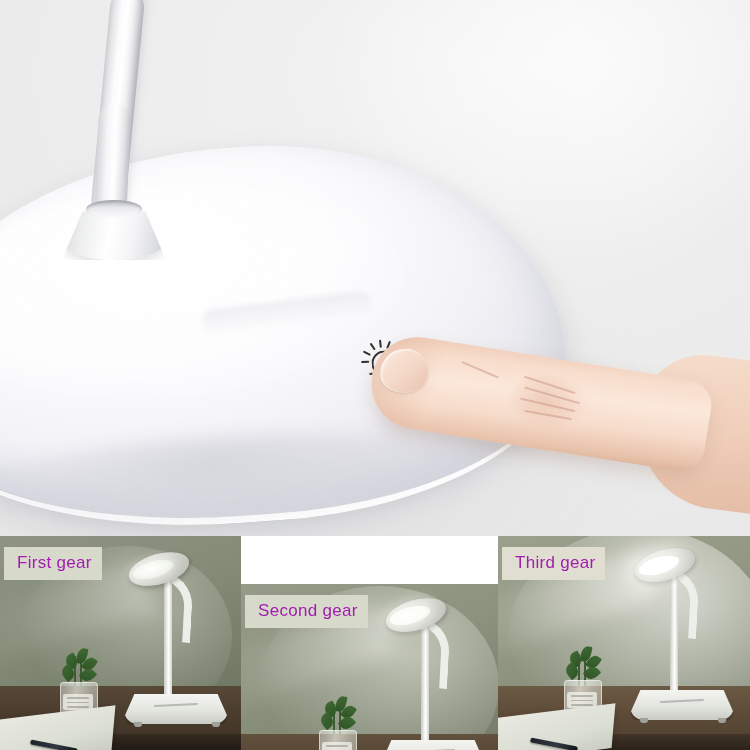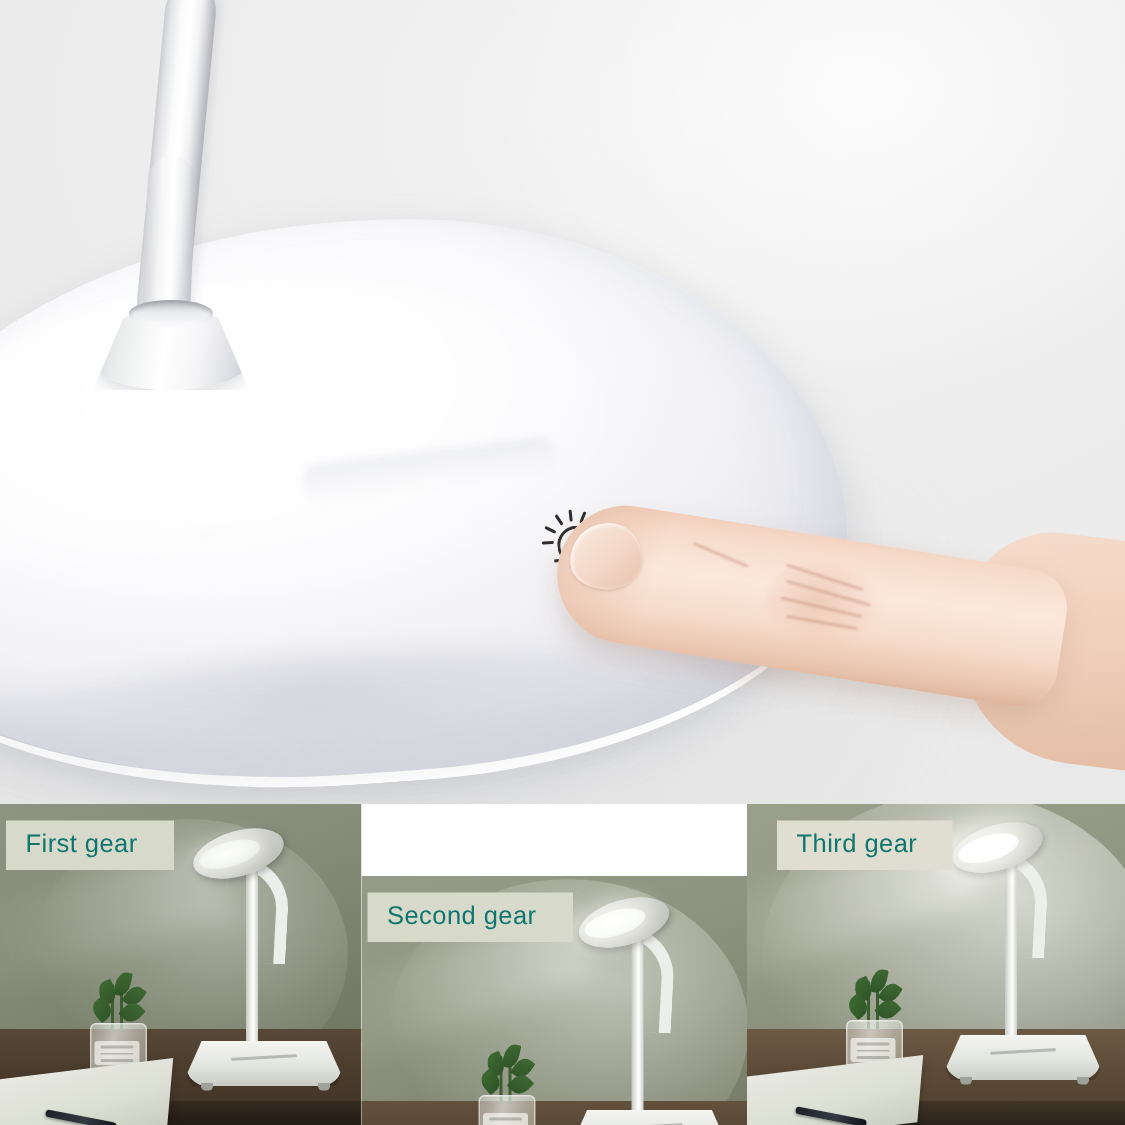--- a/index.html
+++ b/index.html
@@ -330,29 +330,29 @@
     pointer-events: none;
   }
   .p1 .beam { left: -52px; top: 22px; background: linear-gradient(90deg, rgba(255,255,250,0) 0%, rgba(255,255,250,.14) 70%, rgba(255,255,250,.26) 100%); filter: blur(9px); }
   .p2 .beam { left: -50px; top: 18px; background: linear-gradient(90deg, rgba(255,255,250,0) 0%, rgba(255,255,250,.20) 70%, rgba(255,255,250,.36) 100%); filter: blur(9px); }
   .p3 .beam { left: -48px; top: 12px; background: linear-gradient(90deg, rgba(255,255,250,0) 0%, rgba(255,255,250,.30) 70%, rgba(255,255,250,.52) 100%); filter: blur(9px); }
 
   
   .badge {
     position: absolute;
     left: 4px; top: 11px;
-    padding: 6px 24px 7px 13px;
+    padding: 6px 10px 7px 13px;
     background: #d7d9cb;
-    color: #0f766e;
+    color: #a21caf;
     font-size: 17px;
     letter-spacing: .3px;
     white-space: nowrap;
     z-index: 6;
   }
-  .p3 .badge { background: #e0ded1; margin-left: 16px; }
+  .p3 .badge { background: #e0ded1; }
 
   
   .mini-lamp { position: absolute; z-index: 4; }
   .p1 .mini-lamp { left: 120px; top: 18px; }
   .p2 .mini-lamp { left: 136px; top: 16px; }
   .p3 .mini-lamp { left: 128px; top: 14px; }
 
   .ml-head {
     position: absolute;
     left: 8px; top: 0;

